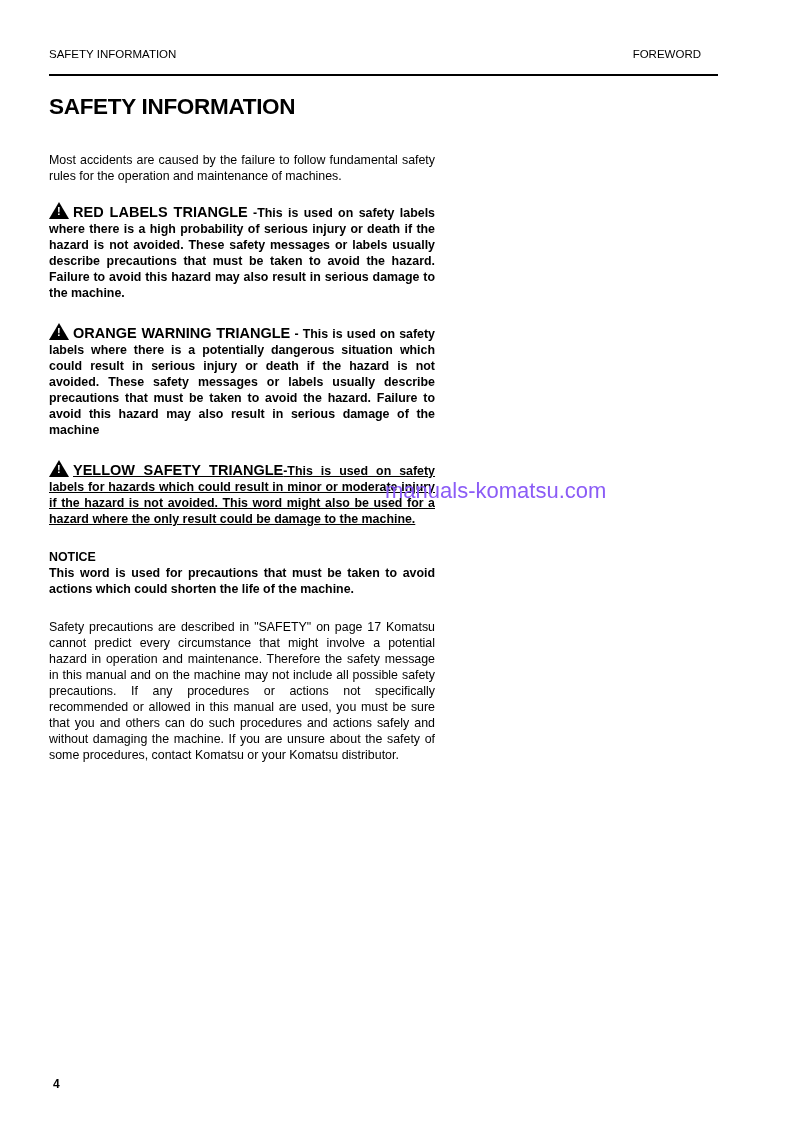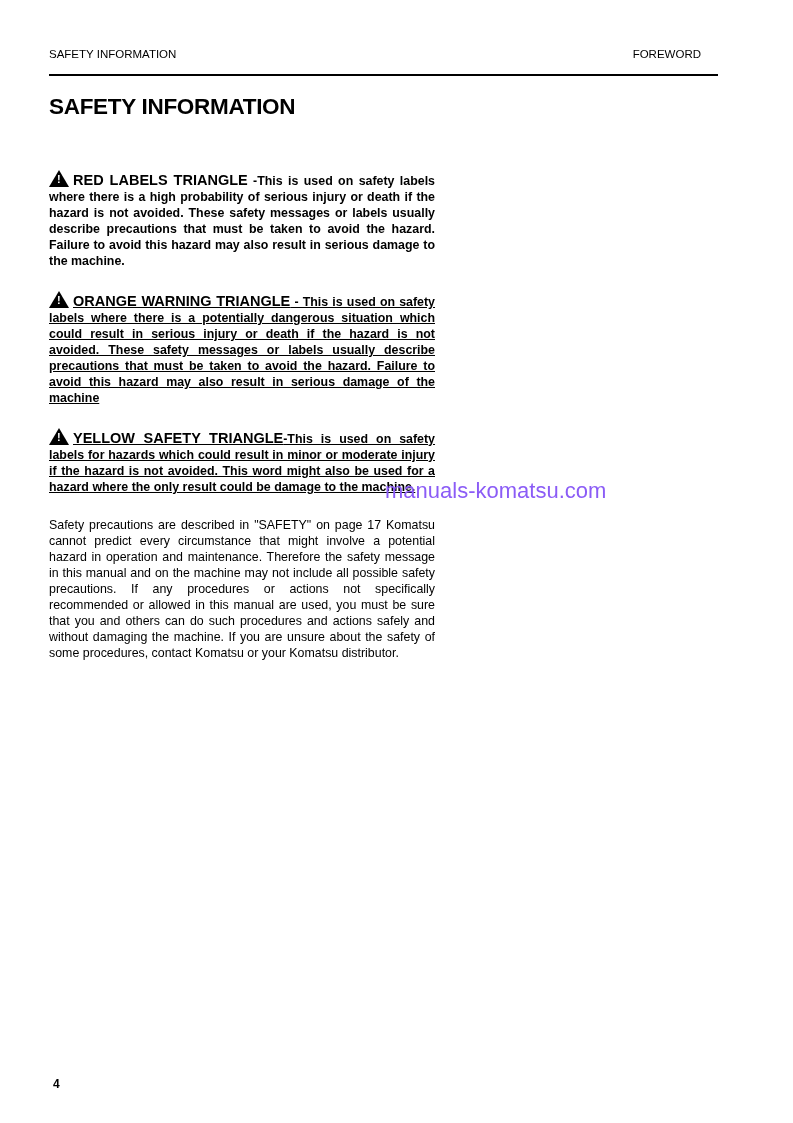--- a/index.html
+++ b/index.html
@@ -9,49 +9,54 @@
   .hdr-rule { position: absolute; left: 49px; top: 74px; width: 669px; height: 2px; background: #000; }
   .title { position: absolute; left: 49px; top: 94px; font-size: 22.5px; font-weight: bold; margin: 0; letter-spacing: -0.3px; }
   .col { position: absolute; left: 49px; top: 152px; width: 386px; font-size: 12.4px; line-height: 16px; }
   .col p { margin: 0; text-align: justify; text-align-last: left; }
   .p-reg { margin-bottom: 12px !important; }
   .warn { font-weight: bold; margin-top: 0; }
   .warn-head { font-size: 14.5px; font-weight: bold; }
   .tri { display: inline-block; width: 0; height: 0; border-left: 10px solid transparent; border-right: 10px solid transparent; border-bottom: 17px solid #000; position: relative; vertical-align: -2px; margin-right: 4px; }
   .tri::after { content: "!"; position: absolute; left: -2px; top: 3px; color: #fff; font-size: 11px; font-weight: bold; line-height: 12px; }
   .w1 { margin-top: 18px !important; }
-  .w2 { margin-top: 22px !important; text-decoration: underline; }
+  .w2 { margin-top: 22px !important; }
   .w3 { margin-top: 22px !important; text-decoration: underline; }
   .notice { margin-top: 22px !important; font-weight: bold; }
   .closing { margin-top: 22px !important; }
   .watermark { position: absolute; left: 385px; top: 478px; font-size: 22px; color: #8b5cf6; font-family: "Liberation Sans", sans-serif; }
   .pagenum { position: absolute; left: 53px; top: 1077px; font-size: 12px; font-weight: bold; }
 </style>
 </head>
 <body>
 
 <div class="hdr-left">SAFETY INFORMATION</div>
 <div class="hdr-right">FOREWORD</div>
 <div class="hdr-rule"></div>
 
 <h1 class="title">SAFETY INFORMATION</h1>
 
 <div class="col">
+  <p class="p-reg">Most accidents are caused by the failure to follow fundamental safety rules for the operation and maintenance of machines.</p>
 
   <p class="warn w1">
     <span class="tri"></span><span class="warn-head">RED LABELS TRIANGLE</span><span> -This is used on safety labels where there is a high probability of serious injury or death if the hazard is not avoided. These safety messages or labels usually describe precautions that must be taken to avoid the hazard. Failure to avoid this hazard may also result in serious damage to the machine.</span>
   </p>
 
   <p class="warn w2">
     <span class="tri"></span><span class="warn-head">ORANGE WARNING TRIANGLE</span><span> - This is used on safety labels where there is a potentially dangerous situation which could result in serious injury or death if the hazard is not avoided. These safety messages or labels usually describe precautions that must be taken to avoid the hazard. Failure to avoid this hazard may also result in serious damage of the machine</span>
   </p>
 
   <p class="warn w3">
     <span class="tri"></span><span class="warn-head">YELLOW SAFETY TRIANGLE</span><span>-This is used on safety labels for hazards which could result in minor or moderate injury if the hazard is not avoided. This word might also be used for a hazard where the only result could be damage to the machine.</span>
   </p>
 
+  <p class="notice">
+    <span>NOTICE</span><br>
+    <span>This word is used for precautions that must be taken to avoid actions which could shorten the life of the machine.</span>
+  </p>
 
   <p class="closing">Safety precautions are described in "SAFETY" on page 17 Komatsu cannot predict every circumstance that might involve a potential hazard in operation and maintenance. Therefore the safety message in this manual and on the machine may not include all possible safety precautions. If any procedures or actions not specifically recommended or allowed in this manual are used, you must be sure that you and others can do such procedures and actions safely and without damaging the machine. If you are unsure about the safety of some procedures, contact Komatsu or your Komatsu distributor.</p>
 </div>
 
 <div class="watermark">manuals-komatsu.com</div>
 
 <div class="pagenum">4</div>
 
 </body></html>

